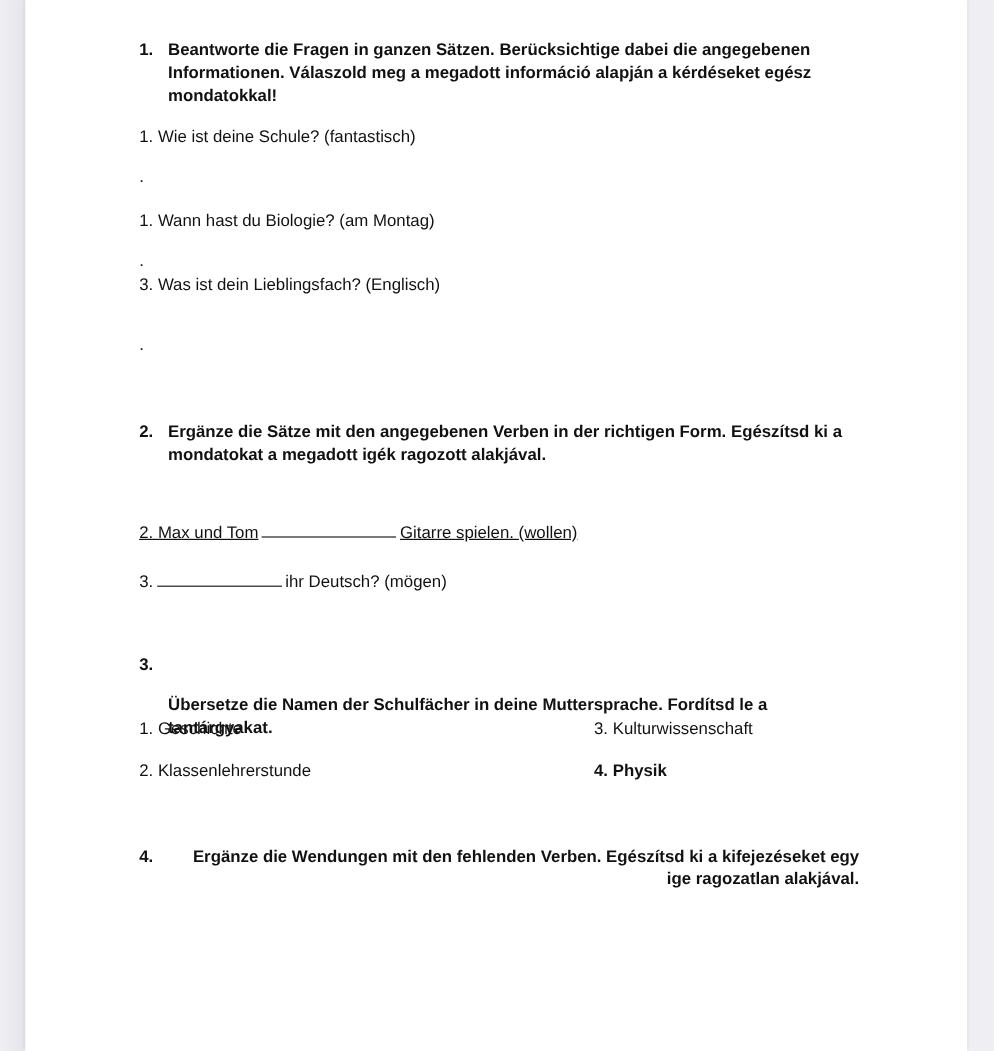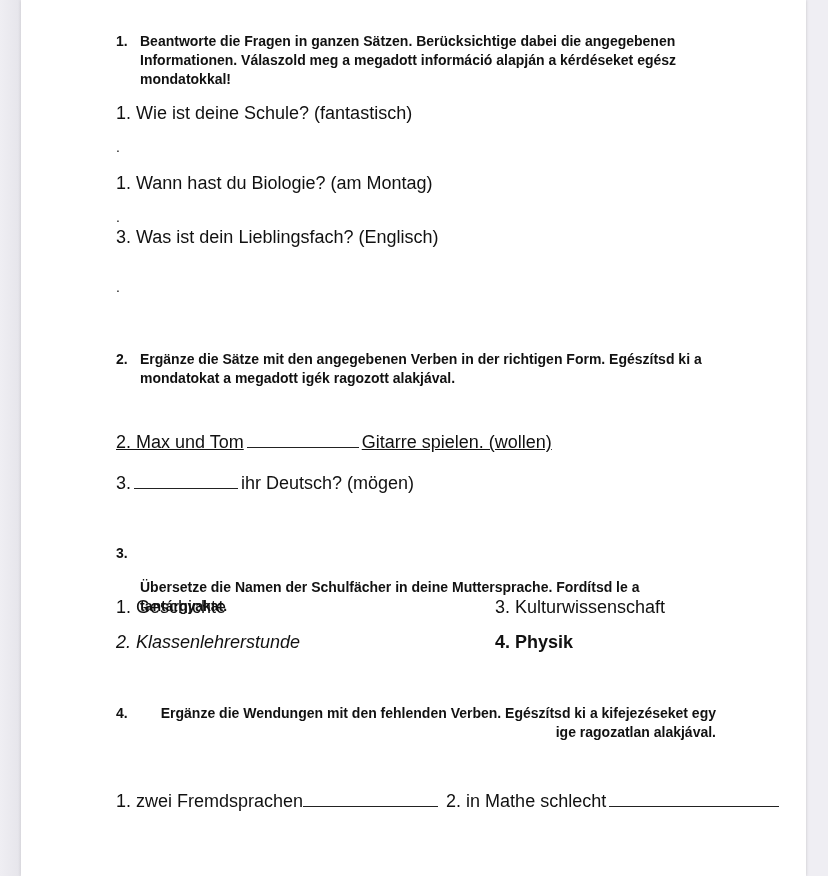--- a/index.html
+++ b/index.html
@@ -47,21 +47,21 @@
     left: 0;
     top: 0;
   }
   .heading .txt {
     display: block;
     padding-left: 24px;
   }
   .heading.h1 .txt { text-indent: 0px; }
   .line {
     position: absolute;
-    font-size: 18px;
+    font-size: 14px;
     line-height: 18px;
     white-space: nowrap;
   }
   .dot {
     position: absolute;
     font-size: 14px;
     line-height: 14px;
   }
   .blank {
     display: inline-block;
@@ -105,29 +105,25 @@
       <div class="line" style="left:95px; top:474px;">
         <span>3.</span><span class="blank" style="width:104px;"></span><span>ihr Deutsch? (mögen)</span>
       </div>
 
       <div class="heading" style="top:544px;">
         <span class="num">3.</span>
         <span class="txt" style="padding-left:24px;margin-top:34px;">Übersetze die Namen der Schulfächer in deine Muttersprache. Fordítsd le a tantárgyakat.</span>
       </div>
 
       <div class="line" style="left:95px; top:598px;">1. Geschichte</div>
-      <div class="line" style="left:95px; top:633px;font-style:italic;">2. Klassenlehrerstunde</div>
+      <div class="line" style="left:95px; top:633px;">2. Klassenlehrerstunde</div>
       <div class="line" style="left:474px; top:598px;">3. Kulturwissenschaft</div>
       <div class="line" style="left:474px; top:633px;font-weight:bold;">4. Physik</div>
 
       <div class="heading" style="top:704px;">
         <span class="num">4.</span>
         <span class="txt" style="padding-left:24px;text-align:right;">Ergänze die Wendungen mit den fehlenden Verben. Egészítsd ki a kifejezéseket egy ige ragozatlan alakjával.</span>
       </div>
 
-      <div class="line" style="left:95px; top:792px;">
-        <span>1. zwei Fremdsprachen</span><span class="blank" style="width:135px; margin-left:0;"></span>
-        <span>2. in Mathe schlecht</span><span class="blank" style="width:170px;"></span>
-      </div>
 
     </div>
   </div>
 </div>
 
 </body></html>

